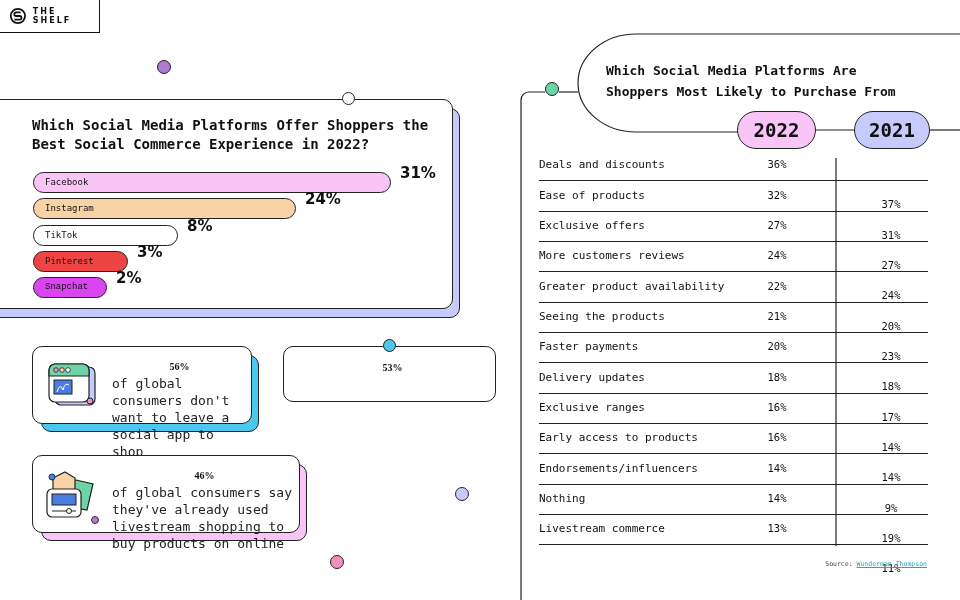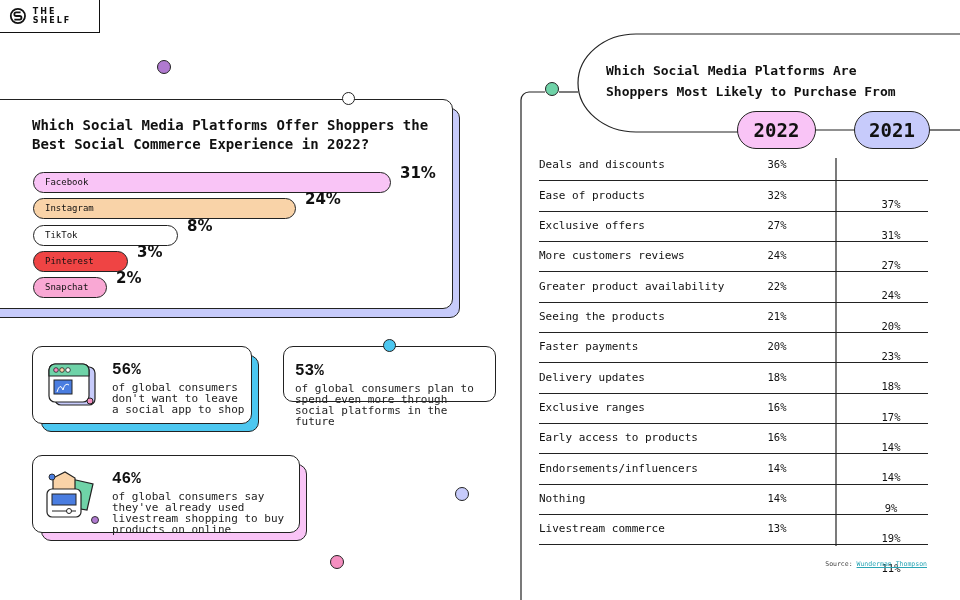--- a/index.html
+++ b/index.html
@@ -14,22 +14,22 @@
 
   
   .card-shadow { position: absolute; border-radius: 10px; border: 1.2px solid #222; }
   .card { position: absolute; border-radius: 10px; border: 1.2px solid #222; background: #fff; }
 
   .chart-title { position: absolute; left: 32px; top: 116px; width: 400px; font-size: 14px; font-weight: bold; line-height: 19px; letter-spacing: 0; }
   .bar-row { position: absolute; left: 33px; height: 21px; display: flex; align-items: center; }
   .bar { height: 21px; border: 1.2px solid #222; border-radius: 11px; display: flex; align-items: center; padding-left: 11px; font-size: 9px; margin-top: 19px; }
   .bar-val { margin-left: 9px; font-family: "DejaVu Sans", sans-serif; font-weight: bold; font-size: 15px; }
 
-  .stat-title { font-family: Liberation Mono, monospace; font-weight: bold; font-size: 16px; margin-bottom: 3px; }
-  .stat-desc { font-size: 11px; line-height: 11px; color: #222; }
+  .stat-title { font-family: Liberation Serif, serif; font-weight: bold; font-size: 10px; margin-bottom: 3px; text-align: center; }
+  .stat-desc { font-size: 13px; line-height: 17px; color: #222; }
 
   
   .right-title { position: absolute; left: 606px; top: 60px; font-size: 13px; font-weight: bold; line-height: 21px; }
   .year-pill { position: absolute; height: 38px; border: 1.2px solid #222; border-radius: 20px; display: flex; align-items: center; justify-content: center; font-weight: bold; font-size: 19px; }
   .t-row { position: absolute; left: 539px; width: 389px; height: 30px; border-bottom: 1.2px solid #222; font-size: 11px; }
   .t-label { position: absolute; left: 0; top: 7px; }
   .t-v1 { position: absolute; left: 208px; width: 60px; text-align: center; top: 7px; font-size: 10.5px; }
   .t-v2 { position: absolute; left: 322px; width: 60px; text-align: center; top: 7px; font-size: 10.5px; margin-top: 40px; }
   .source { position: absolute; right: 33px; top: 560px; font-size: 6.5px; color: #444; }
   .source a { color: #2aa5b5; text-decoration: underline; }
@@ -74,21 +74,21 @@
     </div>
   <span class="bar-val">8%</span>
 </div>
 <div class="bar-row" style="top:241px;">
   <div class="bar" style="width:95px;background:#ef4444;">
       <span>Pinterest</span>
     </div>
   <span class="bar-val">3%</span>
 </div>
 <div class="bar-row" style="top:267px;">
-  <div class="bar" style="width:74px;background:#f9a8d4;">
+  <div class="bar" style="width:74px;background:#d946ef;font-family:Liberation Mono, monospace;">
       <span>Snapchat</span>
     </div>
   <span class="bar-val">2%</span>
 </div>
 
 <div class="card-shadow" style="left:41px;top:355px;width:218px;height:77px;background:#4cc7f0;"></div>
 <div class="card" style="left:32px;top:346px;width:220px;height:78px;">
   <svg style="position:absolute;left:14px;top:16px;" width="52" height="48" viewBox="0 0 52 48">
     <rect x="8" y="4" width="40" height="38" rx="6" fill="#c7cbfb" stroke="#222" stroke-width="1.2"></rect>
     <rect x="2" y="1" width="40" height="38" rx="6" fill="#fff" stroke="#222" stroke-width="1.2"></rect>
@@ -102,21 +102,20 @@
   </svg>
   <div style="position:absolute;left:79px;top:14px;width:135px;">
     <div class="stat-title">56%</div>
     <div class="stat-desc">of global consumers don't want to leave a social app to shop</div>
   </div>
 </div>
 
 <div class="card" style="left:283px;top:346px;width:213px;height:56px;">
   <div style="position:absolute;left:11px;top:15px;width:195px;">
     <div class="stat-title">53%</div>
-    <div class="stat-desc">of global consumers plan to spend even more through social platforms in the future</div>
   </div>
 </div>
 
 <div class="card-shadow" style="left:41px;top:464px;width:266px;height:77px;background:#f9c4f6;"></div>
 <div class="card" style="left:32px;top:455px;width:268px;height:78px;">
   <svg style="position:absolute;left:12px;top:14px;" width="58" height="56" viewBox="0 0 58 56">
     <path d="M22 8 L48 14 L42 40 L18 36 Z" fill="#6fd3a8" stroke="#222" stroke-width="1.2"></path>
     <path d="M8 8 L20 2 L30 8 L30 24 L8 24 Z" fill="#f9d3a8" stroke="#222" stroke-width="1.2"></path>
     <circle cx="7" cy="7" r="3" fill="#4a7de0" stroke="#222" stroke-width="0.9"></circle>
     <rect x="2" y="19" width="34" height="28" rx="5" fill="#fff" stroke="#222" stroke-width="1.2"></rect>

